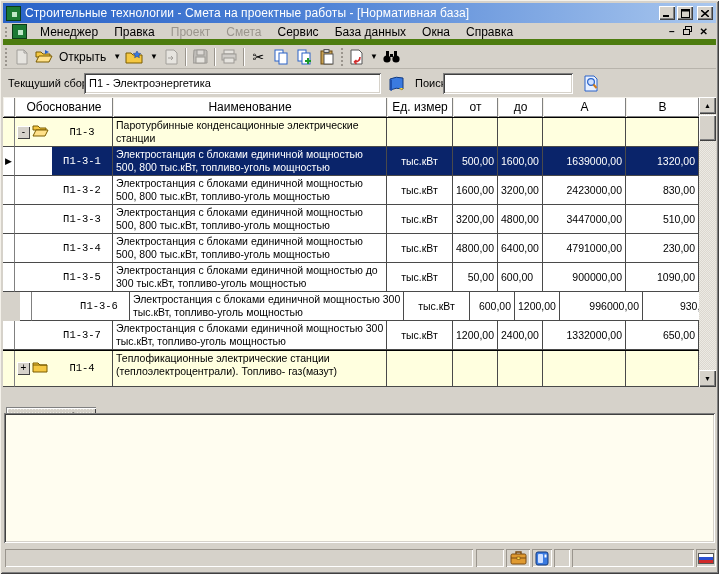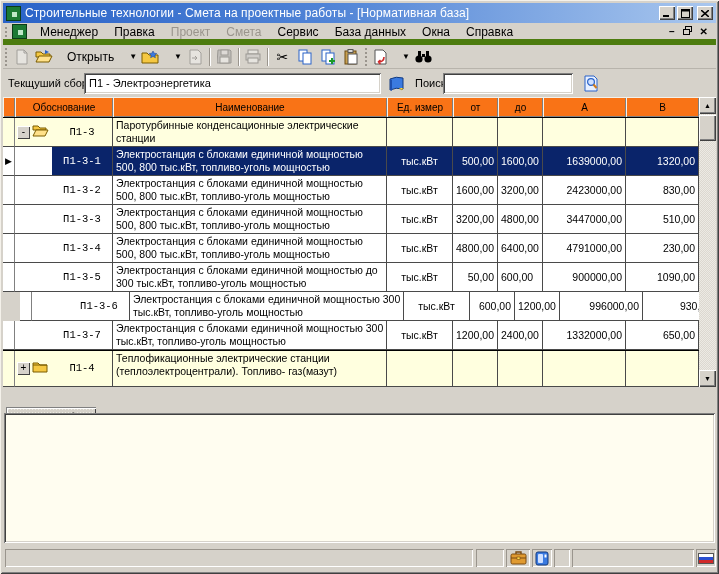--- a/index.html
+++ b/index.html
@@ -40,21 +40,21 @@
   .menu-item { font-size:12px; color:#000; padding:2px 8px; white-space:nowrap; cursor:default; }
   .menu-item.disabled { color:#9a958d; }
   .menubar .spacer { flex:1; }
   .mdi-btns { display:flex; align-items:center; gap:8px; padding-right:8px; }
   .mdi-btn { font-size:10px; font-weight:bold; color:#000; cursor:default; line-height:10px; }
 
   
   .toolbar { position:absolute; left:3px; top:45px; right:3px; height:24px;
     display:flex; align-items:center; border-bottom:1px solid #b8b4ac; background:#d6d2ca; }
   .tbtn { height:22px; min-width:23px; display:flex; align-items:center; justify-content:center;
-    padding:0 2px; gap:14px; font-size:12px; color:#000; cursor:default; }
+    padding:0 2px; gap:6px; font-size:12px; color:#000; cursor:default; }
   .tbtn.disabled { opacity:.40; filter:grayscale(1); }
   .tbtn .dd { font-size:8px; color:#000; margin-left:1px; }
   .tsep { width:2px; height:18px; margin:0 2px;
     box-shadow: inset 1px 0 0 #9a958d, inset -1px 0 0 #fff; }
   .tbtn svg { display:block; }
   .glyph { font-size:14px; line-height:14px; }
 
   
   .collectrow { position:absolute; left:3px; top:69px; right:3px; height:28px; background:#d6d2ca; }
   .collectrow .lbl { position:absolute; top:8px; font-size:11px; color:#000; white-space:nowrap; }
@@ -65,21 +65,21 @@
     font-size:11px; padding:4px 4px 0 5px; white-space:nowrap; overflow:hidden; }
   .mini-btn { position:absolute; top:4px; width:20px; height:21px; display:flex;
     align-items:center; justify-content:center; cursor:default; }
   .search-input { position:absolute; left:440px; top:4px; width:130px; height:21px;
     border:none; outline:none; font-size:11px; padding:0 4px; font-family:"Liberation Sans",sans-serif; }
 
   
   .grid { position:absolute; left:3px; top:97px; width:713px; height:291px; background:#d6d2ca; }
   .gridrows { position:absolute; left:0; top:0; width:696px; }
   .trow { display:grid; grid-template-columns:12px 98px 274px 66px 45px 45px 83px 73px; width:696px; }
-  .hrow .hcell { height:20px; background:#f97316; font-size:10px; color:#000;
+  .hrow .hcell { height:20px; background:#ffffff; font-size:12px; color:#000;
     display:flex; align-items:center; justify-content:center; overflow:hidden; white-space:nowrap;
     box-shadow: inset 1px 1px 0 #f4f1ea, inset -1px -1px 0 #808080; }
   .cell { border-right:1px solid #4a4a4a; border-bottom:1px solid #4a4a4a;
     font-size:10.5px; line-height:13px; color:#000; overflow:hidden; position:relative; }
   .cell.ind { background:#d6d2ca; border-right:1px solid #808080;
     display:flex; align-items:center; justify-content:center; font-size:9px; }
   .row-item .cell { background:#fff; }
   .row-group .cell { background:#ffffdf; }
   .row-group { border-top:1px solid #000; }
   .cell.c-name { padding:1px 2px 0 3px; }

